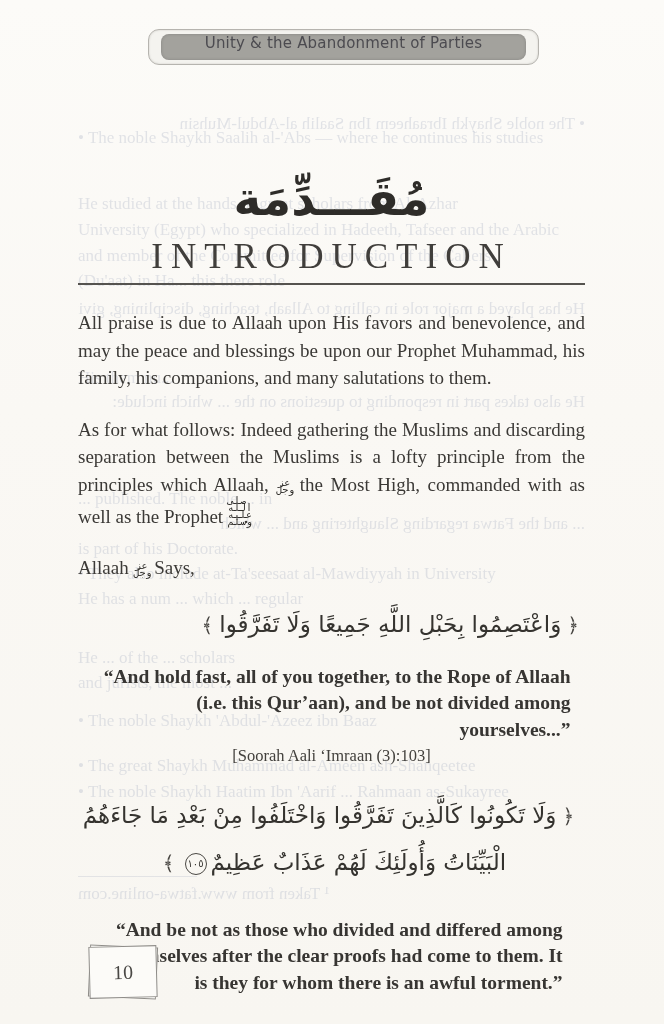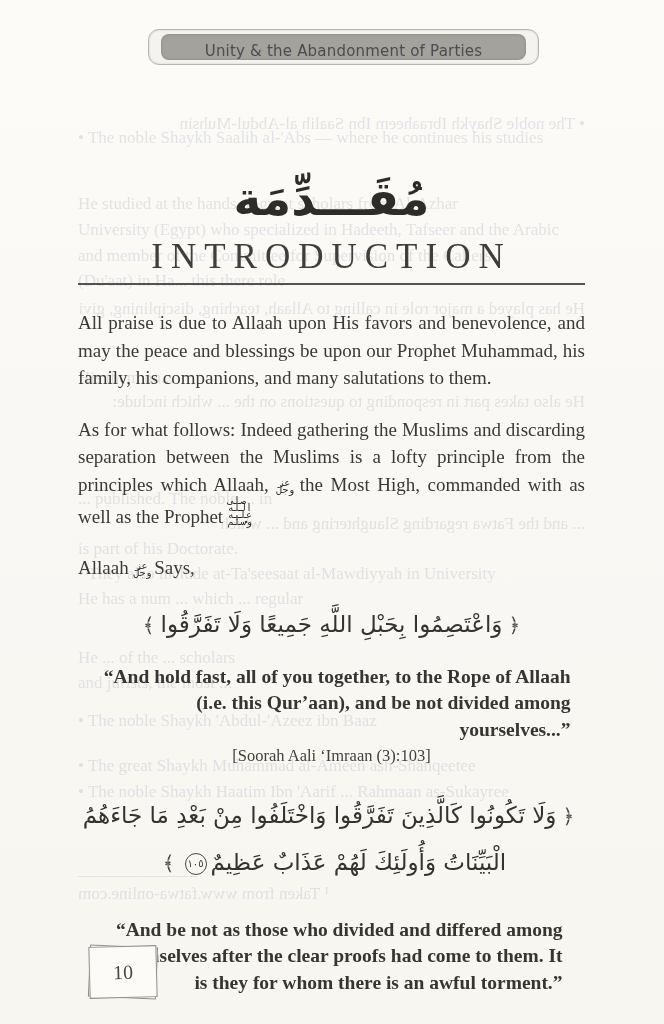--- a/index.html
+++ b/index.html
@@ -19,21 +19,21 @@
     position:absolute;left:148px;top:29px;width:389px;height:34px;
     border:1px solid #b6b4af;border-radius:11px;
     background:#f4f3ef;
     box-shadow:inset 0 0 2px rgba(120,118,112,.35);
     display:flex;align-items:center;justify-content:center;
   }
   .banner-inner{
     width:365px;height:26px;border-radius:8px;
     background:#a3a29d;
     box-shadow:inset 0 0 3px rgba(60,60,58,.3);
-    display:flex;align-items:flex-end;justify-content:center;
+    display:flex;align-items:flex-start;justify-content:center;
   }
   .banner-inner span{
     font-family:"DejaVu Sans", sans-serif;
     font-size:15px;color:#4c4b50;letter-spacing:.2px;
   }
 
   
   .ghost-layer{position:absolute;left:0;top:0;width:664px;height:1024px;pointer-events:none;}
   .ghost{
     position:absolute;left:78px;width:507px;
@@ -69,21 +69,21 @@
     color:#2f2d2a;vertical-align:-2px;
     letter-spacing:-1px;white-space:normal;text-align:center;
   }
   .says{margin-top:26px;font-size:19px;text-align:left;}
 
   .verse{
     direction:rtl;text-align:center;
     font-family:"DejaVu Sans", sans-serif;
     font-size:23px;line-height:46px;color:#35332f;
   }
-  .verse1{margin-top:22px;}
+  .verse1{margin-top:22px;text-align:right;}
   .verse2{margin-top:26px;}
   .bracket{font-size:20px;color:#45433f;margin:0 6px;}
   .ayah-marker{
     display:inline-flex;align-items:center;justify-content:center;
     width:20px;height:20px;border:1.3px solid #4a4844;border-radius:50%;
     font-size:10px;line-height:8px;vertical-align:middle;margin:12px 4px;
   }
 
   .trans{
     margin:14px auto 0;font-size:19.5px;line-height:26.5px;

